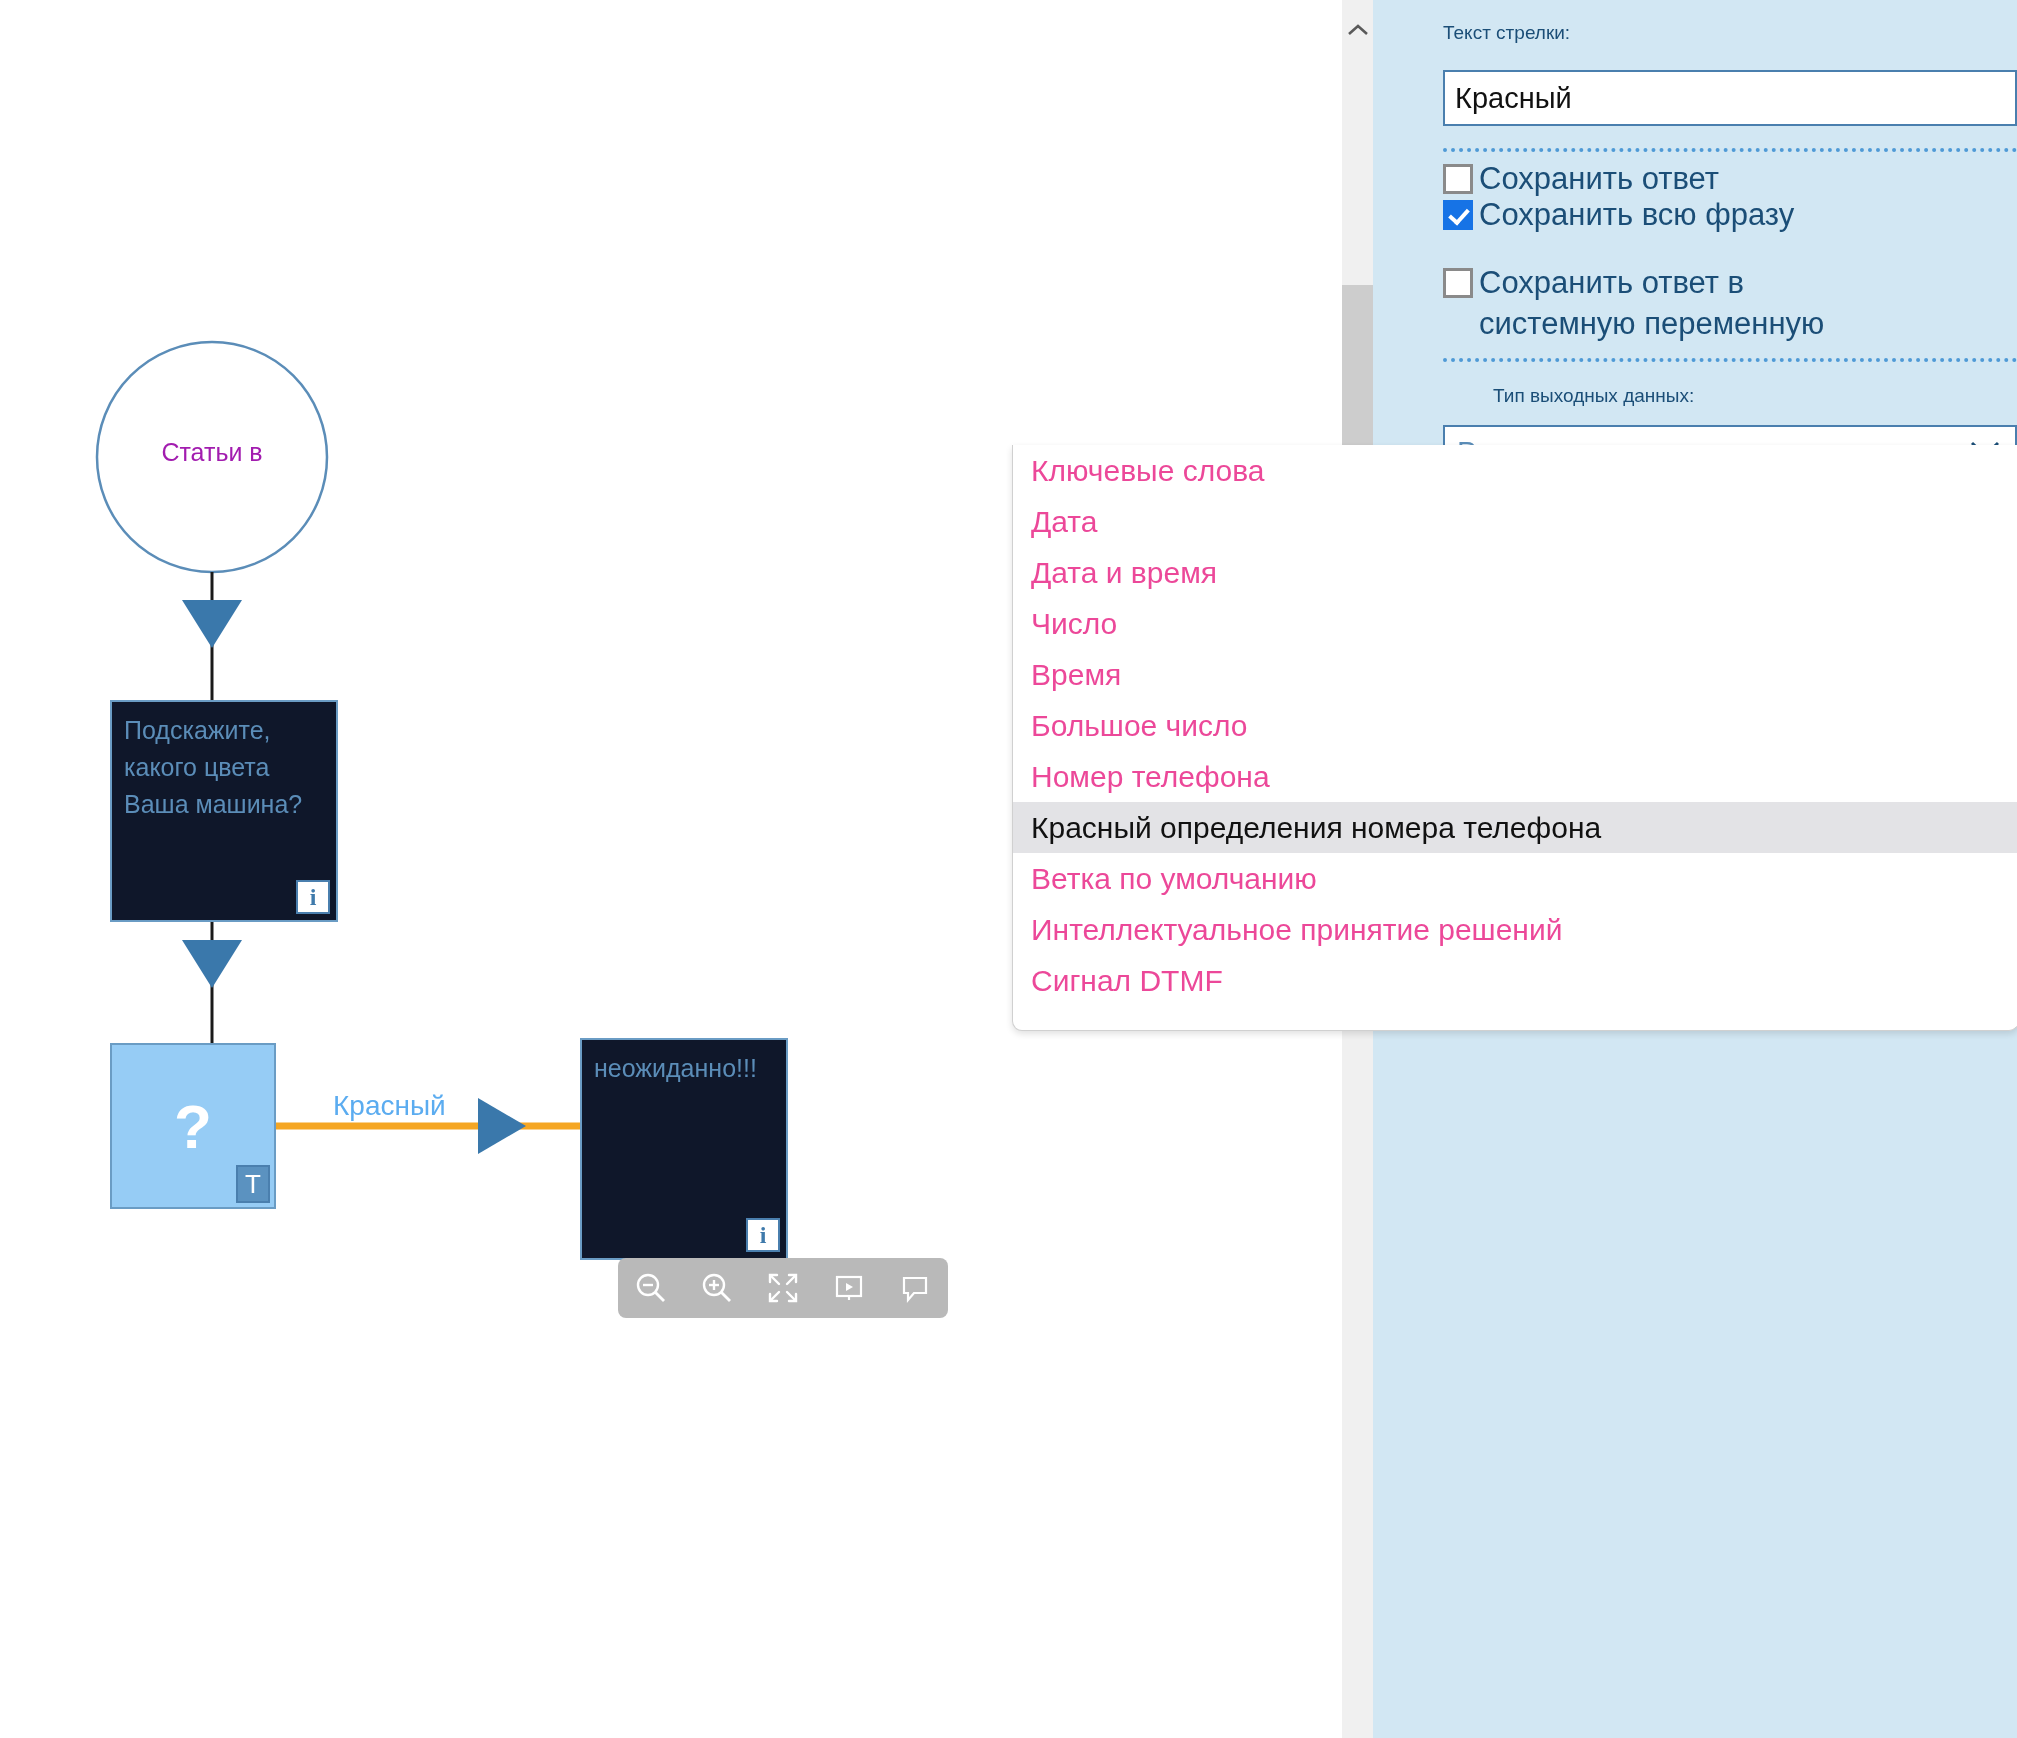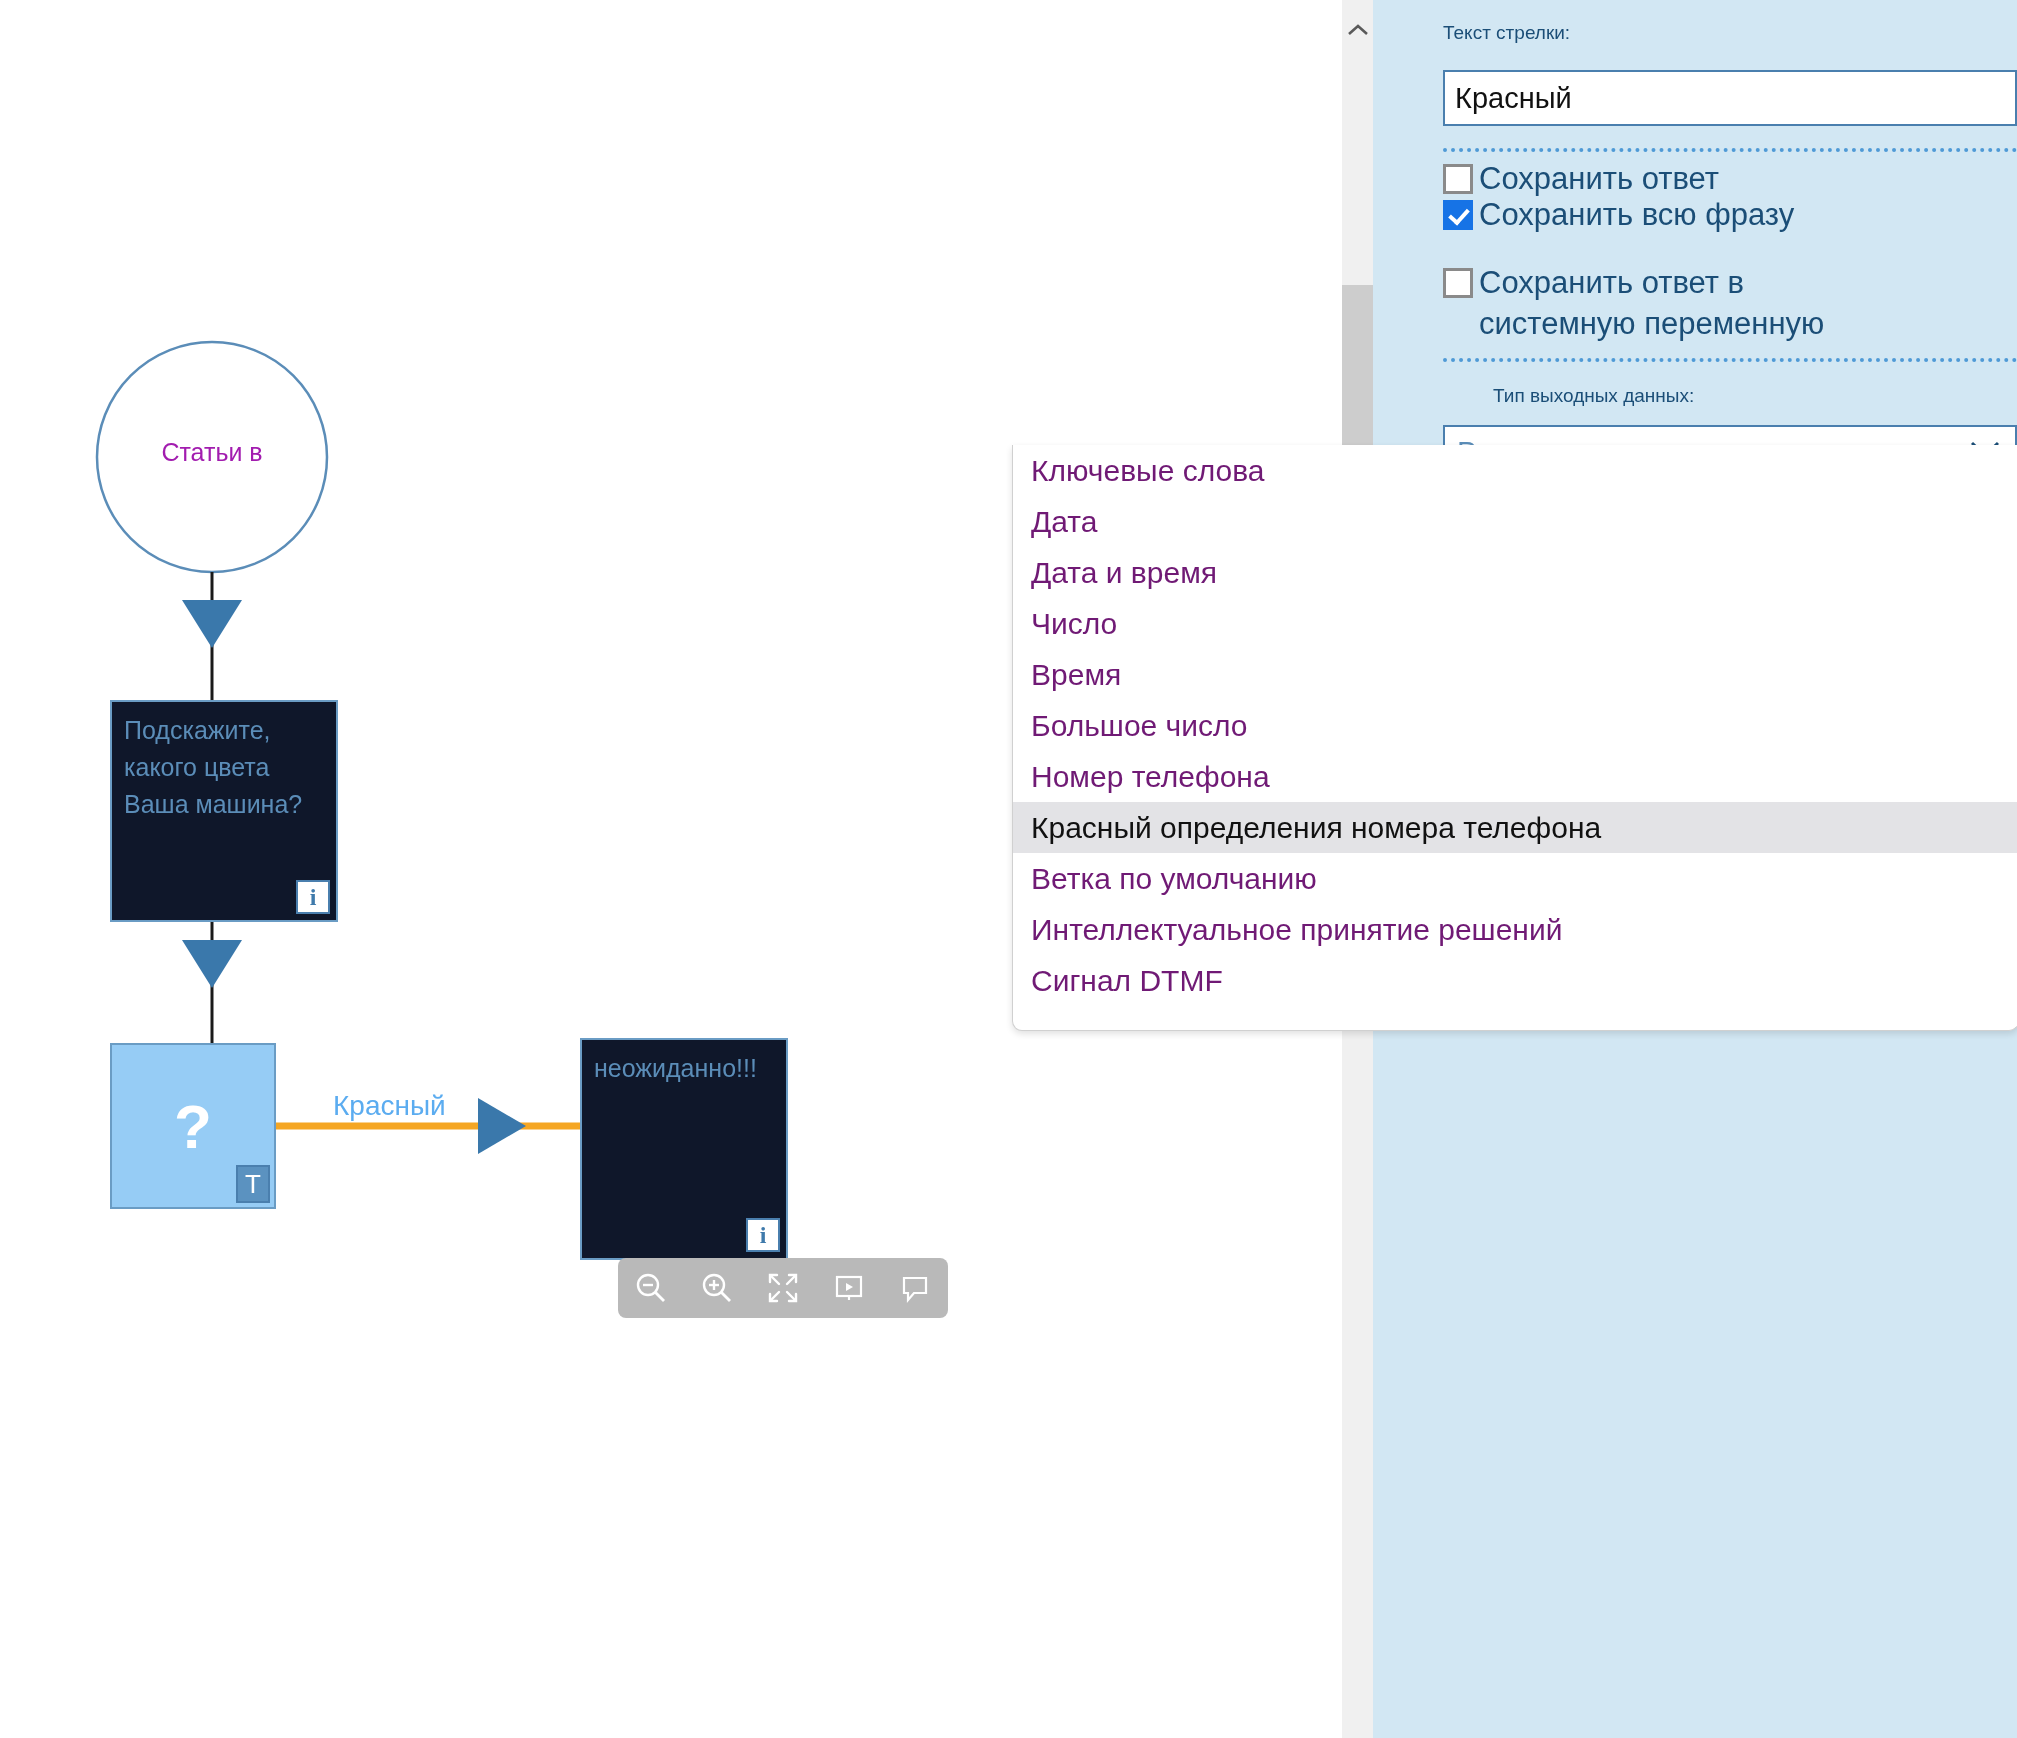--- a/index.html
+++ b/index.html
@@ -290,21 +290,21 @@
     border-radius: 0 0 10px 10px;
     box-shadow: 0 3px 7px rgba(0,0,0,0.12);
     overflow: hidden;
     z-index: 40;
   }
   .dd-item {
     position: relative;
     height: 51px;
     line-height: 51px;
     padding-left: 18px;
-    color: #701a75;
+    color: #ec4899;
     font-size: 30px;
     white-space: nowrap;
     cursor: pointer;
   }
   .dd-item.highlighted {
     background: #e3e3e6;
     color: #111111;
   }
 
   #panel-bottom-fill {

